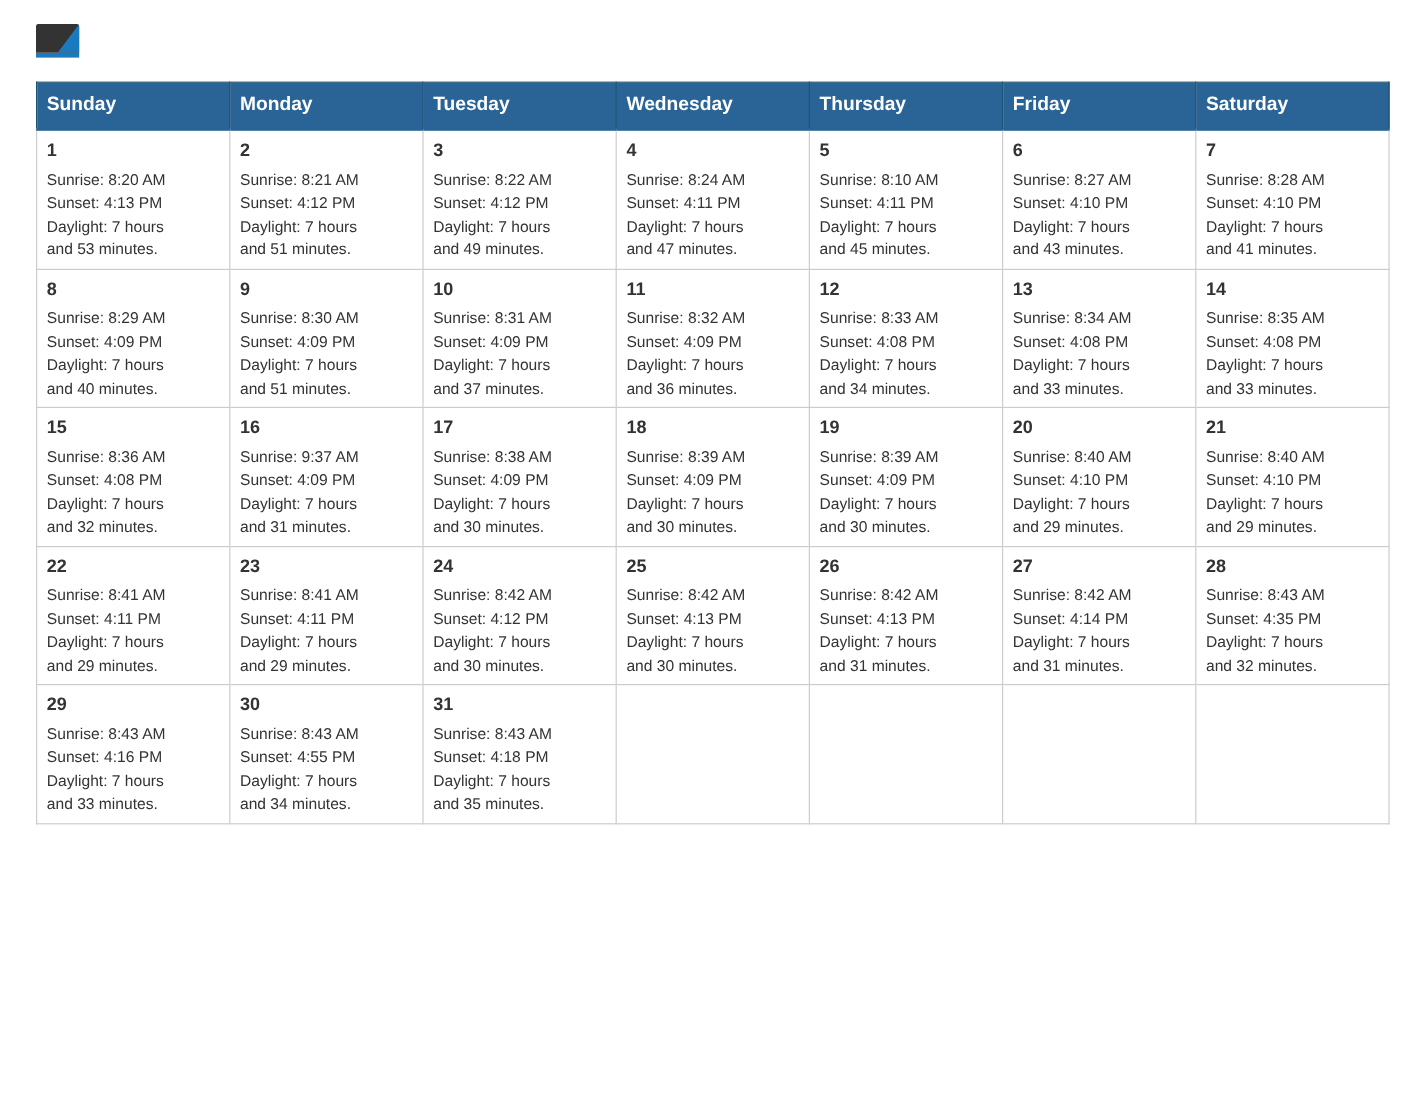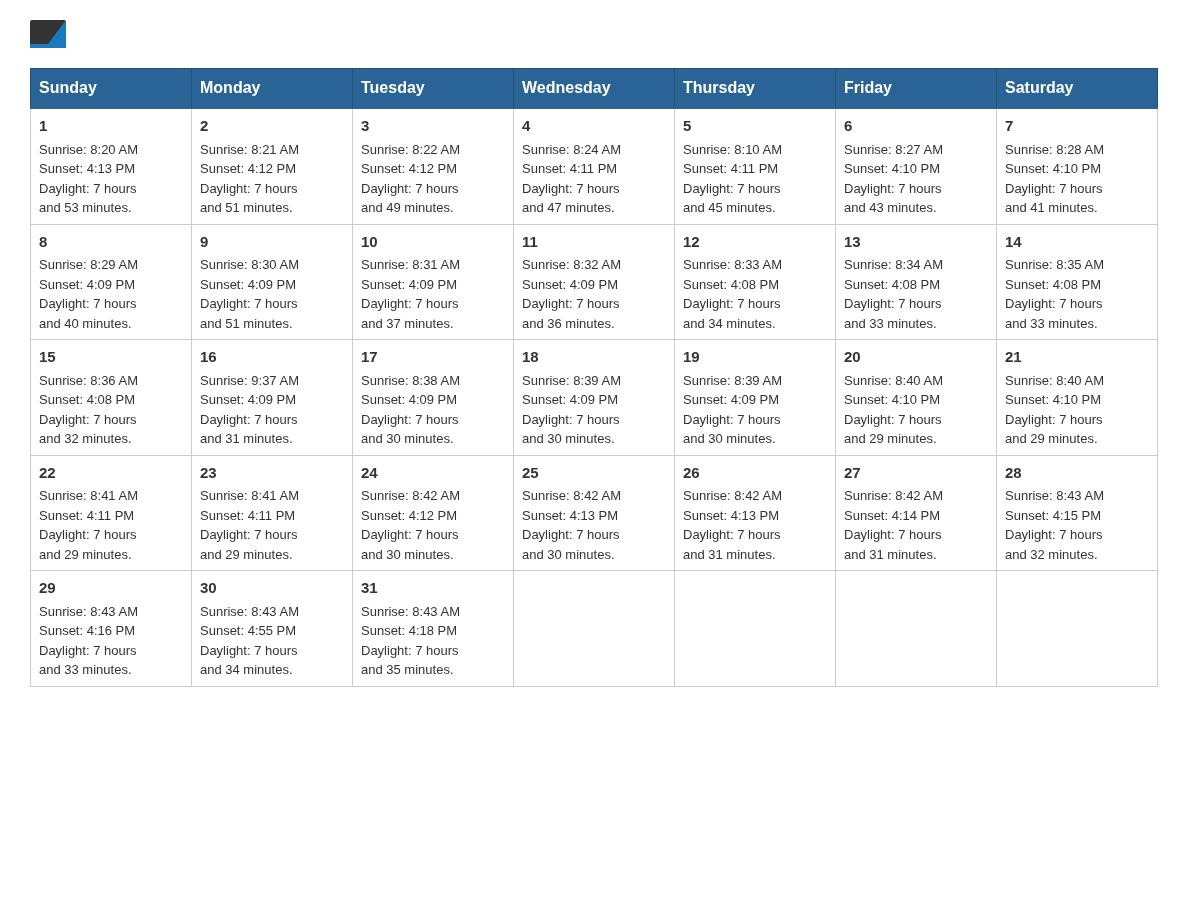--- a/index.html
+++ b/index.html
@@ -177,21 +177,21 @@
         <td><span class="day-num">20</span><span>Sunrise: 8:40 AM</span><br><span>Sunset: 4:10 PM</span><br><span>Daylight: 7 hours</span><br><span>and 29 minutes.</span></td>
         <td><span class="day-num">21</span><span>Sunrise: 8:40 AM</span><br><span>Sunset: 4:10 PM</span><br><span>Daylight: 7 hours</span><br><span>and 29 minutes.</span></td>
       </tr>
       <tr>
         <td><span class="day-num">22</span><span>Sunrise: 8:41 AM</span><br><span>Sunset: 4:11 PM</span><br><span>Daylight: 7 hours</span><br><span>and 29 minutes.</span></td>
         <td><span class="day-num">23</span><span>Sunrise: 8:41 AM</span><br><span>Sunset: 4:11 PM</span><br><span>Daylight: 7 hours</span><br><span>and 29 minutes.</span></td>
         <td><span class="day-num">24</span><span>Sunrise: 8:42 AM</span><br><span>Sunset: 4:12 PM</span><br><span>Daylight: 7 hours</span><br><span>and 30 minutes.</span></td>
         <td><span class="day-num">25</span><span>Sunrise: 8:42 AM</span><br><span>Sunset: 4:13 PM</span><br><span>Daylight: 7 hours</span><br><span>and 30 minutes.</span></td>
         <td><span class="day-num">26</span><span>Sunrise: 8:42 AM</span><br><span>Sunset: 4:13 PM</span><br><span>Daylight: 7 hours</span><br><span>and 31 minutes.</span></td>
         <td><span class="day-num">27</span><span>Sunrise: 8:42 AM</span><br><span>Sunset: 4:14 PM</span><br><span>Daylight: 7 hours</span><br><span>and 31 minutes.</span></td>
-        <td><span class="day-num">28</span><span>Sunrise: 8:43 AM</span><br><span>Sunset: 4:15 PM</span><br><span>Daylight: 7 hours</span><br><span>and 32 minutes.</span></td>
+        <td><span class="day-num">28</span><span>Sunrise: 8:43 AM</span><br><span>Sunset: 4:35 PM</span><br><span>Daylight: 7 hours</span><br><span>and 32 minutes.</span></td>
       </tr>
       <tr>
         <td><span class="day-num">29</span><span>Sunrise: 8:43 AM</span><br><span>Sunset: 4:16 PM</span><br><span>Daylight: 7 hours</span><br><span>and 33 minutes.</span></td>
         <td><span class="day-num">30</span><span>Sunrise: 8:43 AM</span><br><span>Sunset: 4:55 PM</span><br><span>Daylight: 7 hours</span><br><span>and 34 minutes.</span></td>
         <td><span class="day-num">31</span><span>Sunrise: 8:43 AM</span><br><span>Sunset: 4:18 PM</span><br><span>Daylight: 7 hours</span><br><span>and 35 minutes.</span></td>
         <td></td>
         <td></td>
         <td></td>
         <td></td>
       </tr>

